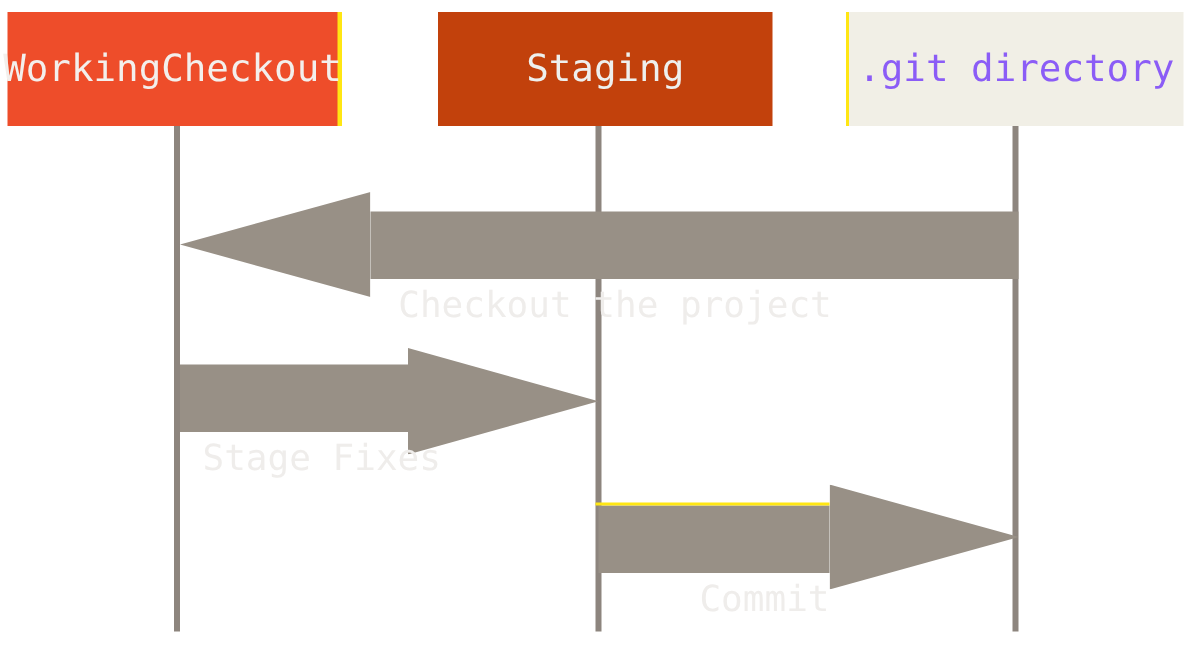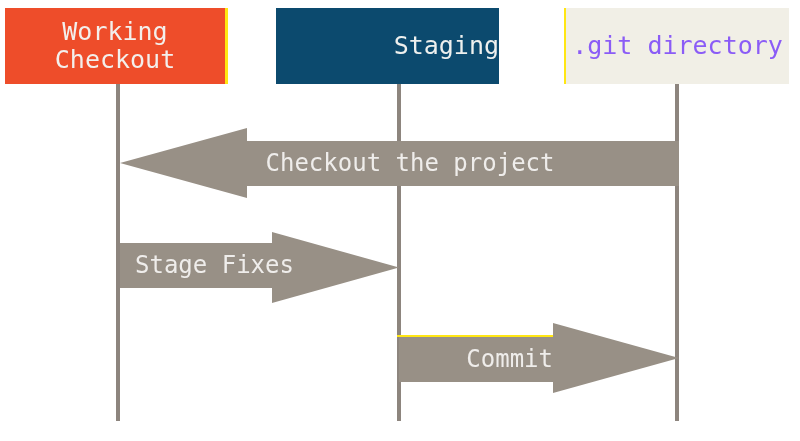--- a/index.html
+++ b/index.html
@@ -11,34 +11,34 @@
     font-family:"DejaVu Sans Mono","Liberation Mono",monospace;
   }
   
   .lifeline{position:absolute;top:84px;width:4px;height:337px;background:#8d857e;z-index:1;}
   .ll-working{left:116px;}
   .ll-staging{left:397px;}
   .ll-git{left:675px;}
   
   .node{
     position:absolute;top:8px;height:76px;z-index:3;
-    display:flex;flex-direction:column;justify-content:center;align-items:center;
+    display:flex;justify-content:center;align-items:center;
     font-size:25px;line-height:28px;text-align:center;
   }
   .node-working{left:5px;width:220px;background:#ee4d2a;color:#f3efec;border-right:3px solid #ffe613;}
-  .node-staging{left:276px;width:223px;background:#0c4a6e;color:#eef0ee;align-items:flex-end;}
+  .node-staging{left:292px;width:223px;background:#c2410c;color:#eef0ee;}
   .node-git{left:564px;width:223px;background:#f1efe6;color:#8b5cf6;border-left:2px solid #ffe613;}
   
   .shaft{position:absolute;background:#989086;z-index:2;}
   .head{position:absolute;background:#989086;z-index:2;}
   .head-left{clip-path:polygon(0 50%,100% 0,100% 100%);}
   .head-right{clip-path:polygon(0 0,100% 50%,0 100%);}
   .arrow-label{
     position:absolute;z-index:4;color:#efedeb;
-    font-size:24px;line-height:45px;white-space:nowrap;
+    font-size:24px;line-height:45px;white-space:nowrap;margin-top:40px;
   }
   
   .checkout-shaft{left:247px;top:141px;width:432px;height:45px;}
   .checkout-head{left:120px;top:128px;width:127px;height:70px;}
   .checkout-label{left:140px;top:141px;width:540px;text-align:center;}
   
   .stage-shaft{left:120px;top:243px;width:152px;height:45px;}
   .stage-head{left:272px;top:232px;width:127px;height:71px;}
   .stage-label{left:135px;top:243px;}
   

